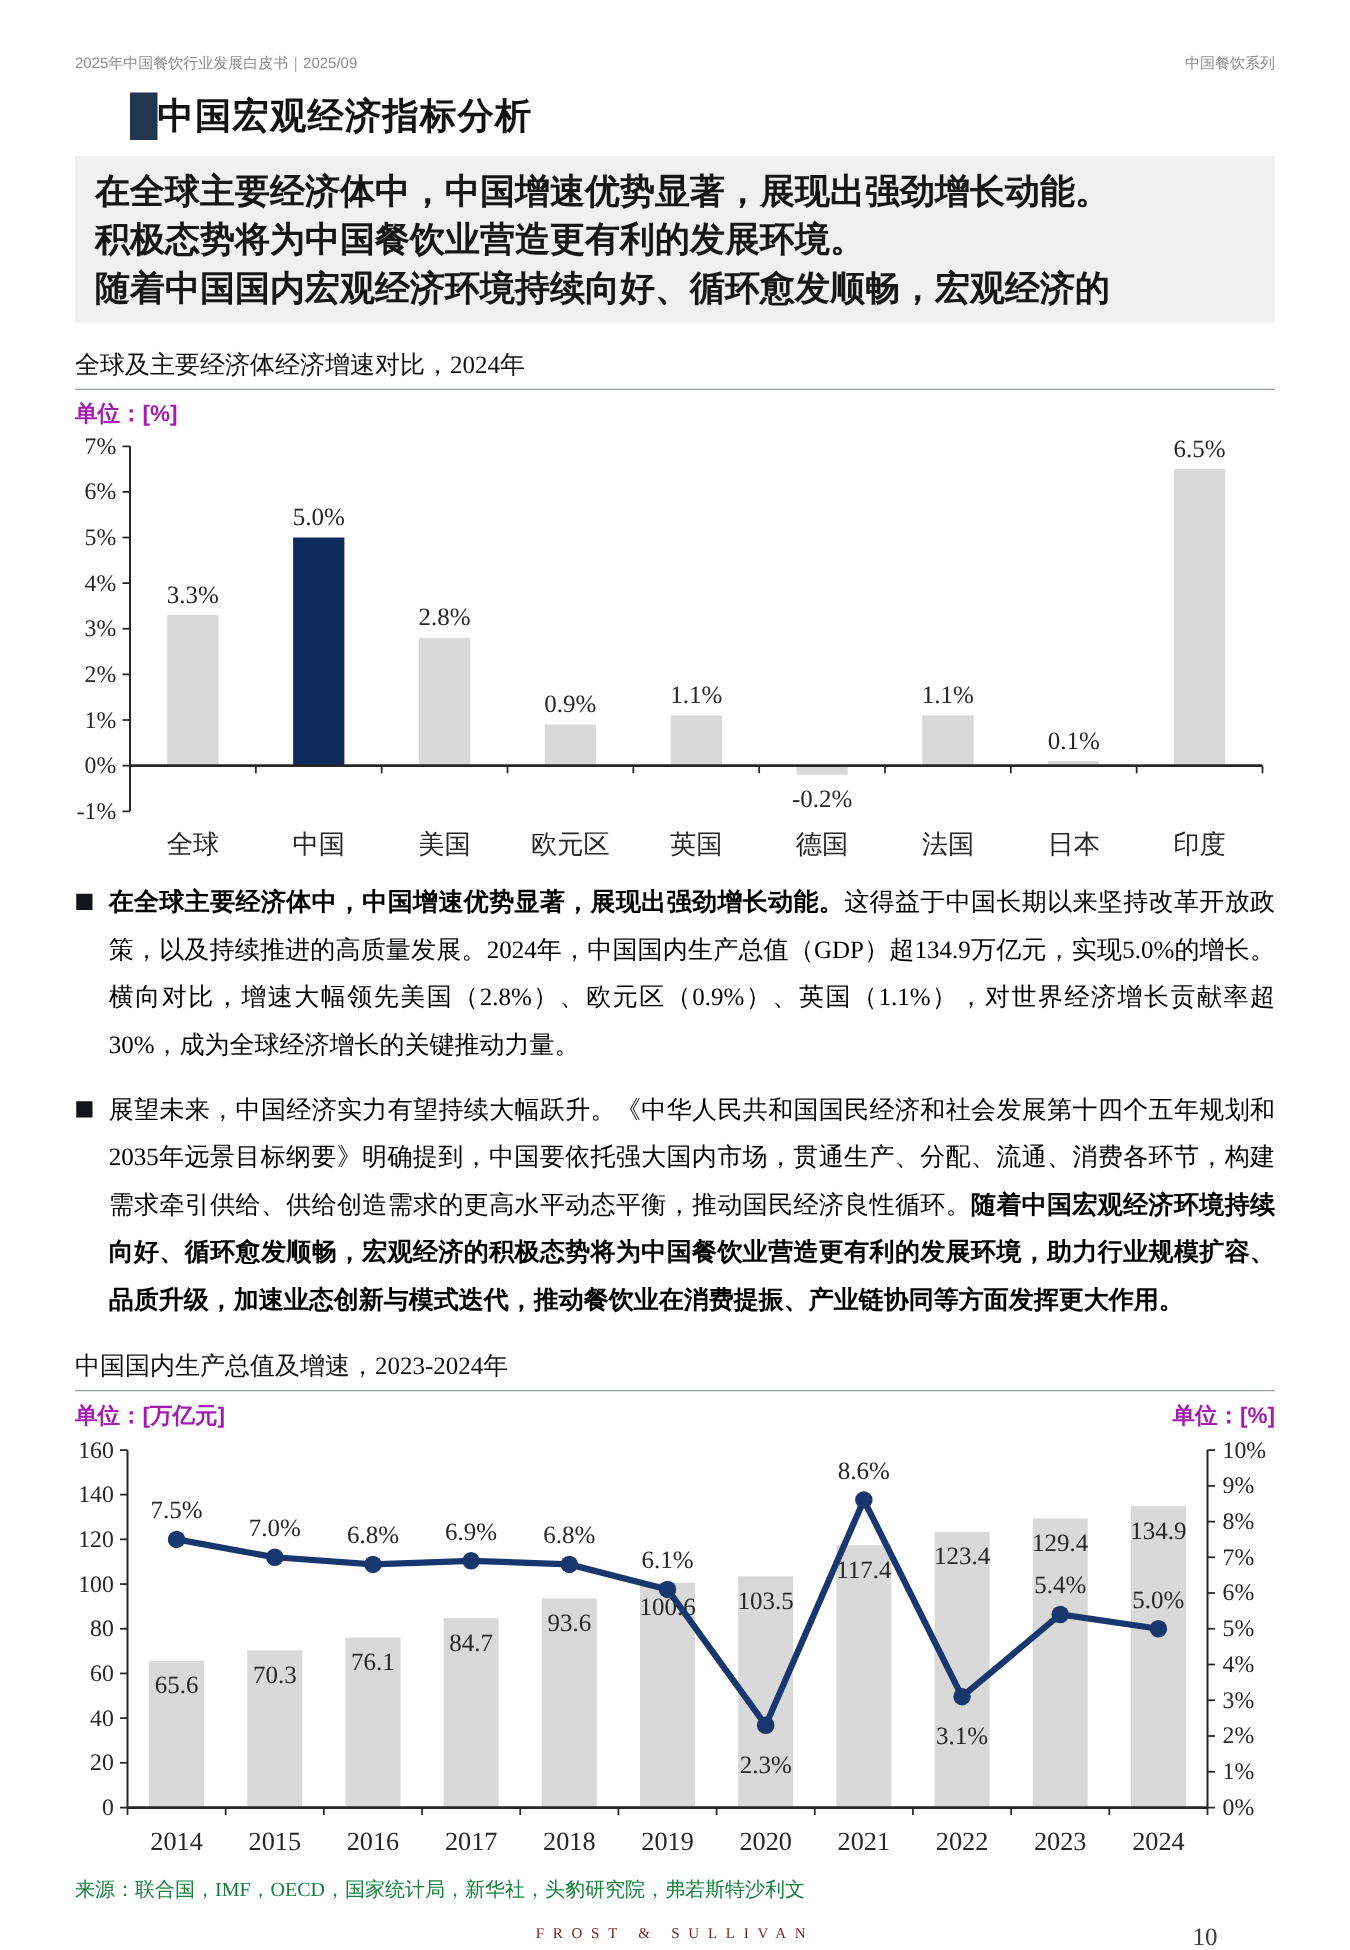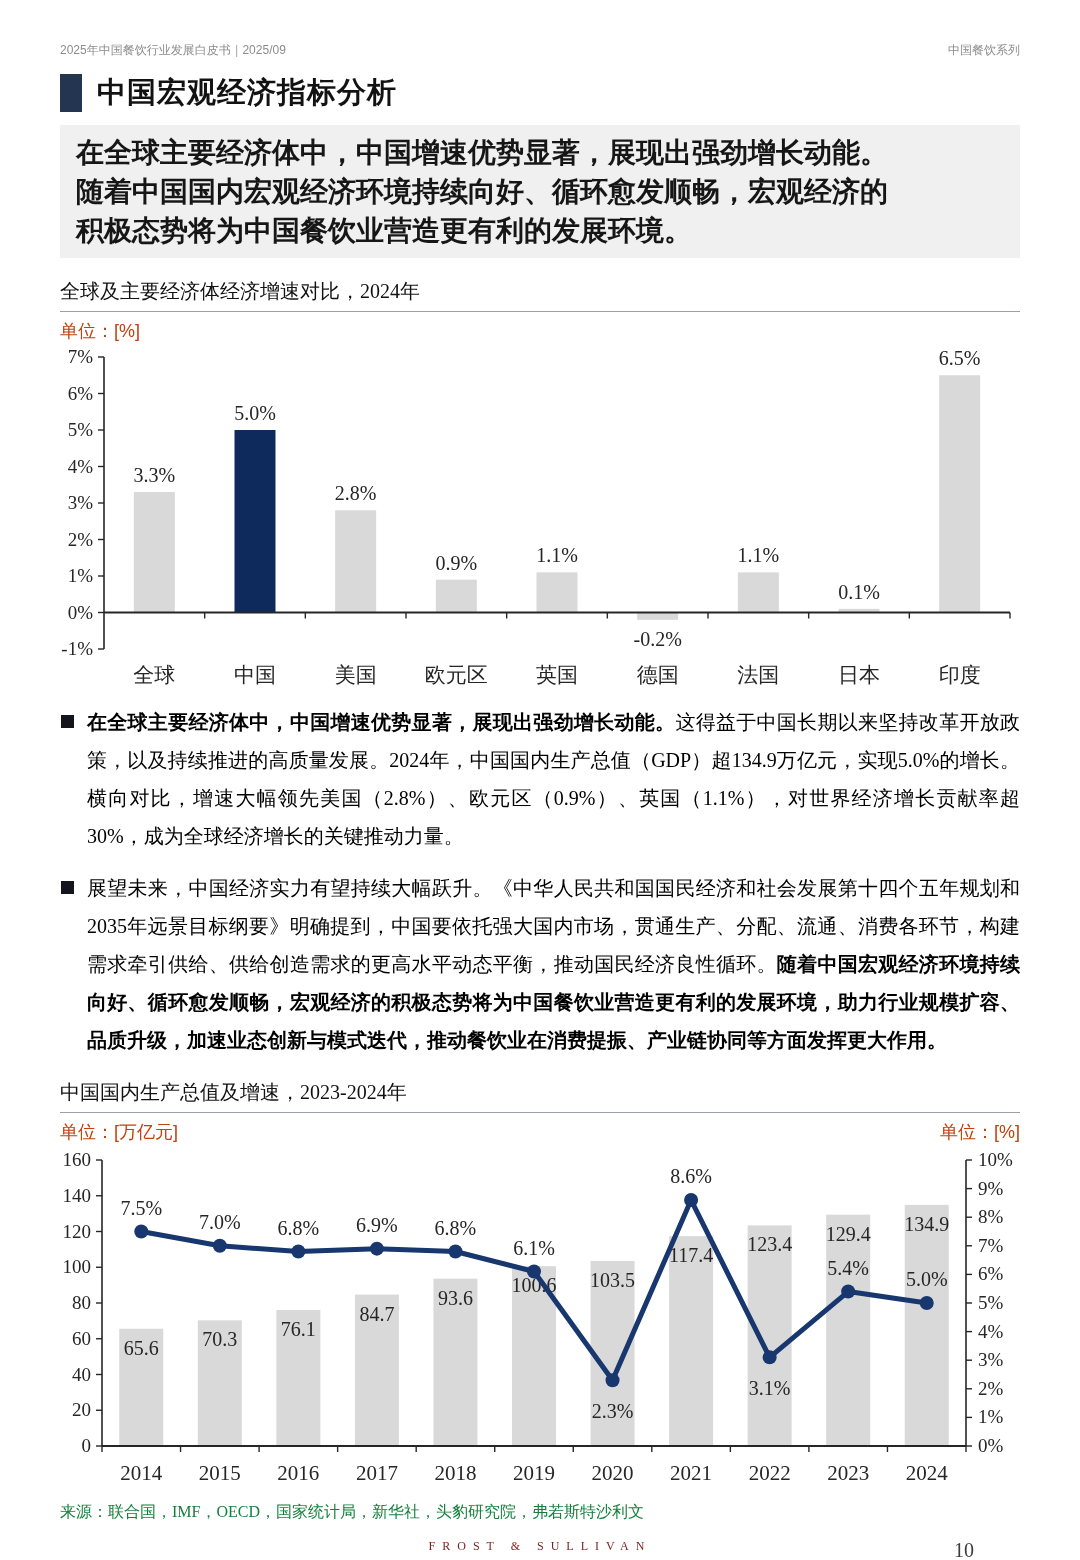--- a/index.html
+++ b/index.html
@@ -4,35 +4,35 @@
 <style>
   html,body{margin:0;padding:0;background:#ffffff;}
   body{width:1080px;height:1560px;overflow:hidden;position:relative;
        font-family:"Liberation Serif", serif; color:#1a1a1a;}
   .page{padding:42px 60px 0 60px;height:1518px;position:relative;}
 
   .header{display:flex;justify-content:space-between;
           font-family:"Liberation Sans", sans-serif;
           font-size:12px;color:#8c8c8c;}
 
-  .title-row{display:flex;align-items:center;gap:15px;margin-top:14px;}
+  .title-row{display:flex;align-items:center;margin-top:14px;margin-left:44px;}
   .title-square{width:22px;height:38px;background:#24354f;flex:none;}
   .page-title{margin:0;font-family:"Liberation Sans", sans-serif;
               font-size:29px;font-weight:bold;color:#121212;letter-spacing:1px;}
 
   .banner{background:#f0f0f0;margin-top:12px;padding:8px 16px;
           font-family:"Liberation Sans", sans-serif;font-weight:bold;
           font-size:28px;line-height:39px;color:#161616;}
 
   .chart-block{margin-top:20px;}
   .chart-title{font-size:20px;color:#111;}
   .divider{border-top:1px solid #9aa0a6;margin-top:6px;}
   .unit-row{display:flex;justify-content:space-between;
-            font-family:"Liberation Sans", sans-serif;font-weight:normal;
-            font-size:18px;color:#c2410c;margin-top:7px;}
+            font-family:"Liberation Sans", sans-serif;font-weight:bold;
+            font-size:18px;color:#a21caf;margin-top:7px;}
   svg.chart{display:block;margin-top:2px;}
 
   .bullets{margin-top:2px;}
   .bullet{display:flex;margin-top:14px;}
   .bullet .marker{width:13px;height:13px;background:#14141c;flex:none;
                   margin:12px 13px 0 1px;}
   .bullet p{margin:0;width:933px;font-size:20px;line-height:38px;
             text-align:justify;color:#000000;}
   .bullet b{font-weight:bold;}
 
@@ -55,22 +55,22 @@
     <span>中国餐饮系列</span>
   </div>
 
   <div class="title-row">
     <span class="title-square"></span>
     <h1 class="page-title">中国宏观经济指标分析</h1>
   </div>
 
   <div class="banner">
     <div>在全球主要经济体中，中国增速优势显著，展现出强劲增长动能。</div>
+    <div>积极态势将为中国餐饮业营造更有利的发展环境。</div>
     <div>随着中国国内宏观经济环境持续向好、循环愈发顺畅，宏观经济的</div>
-    <div>积极态势将为中国餐饮业营造更有利的发展环境。</div>
   </div>
 
   <div class="chart-block">
     <div class="chart-title">全球及主要经济体经济增速对比，2024年</div>
     <div class="divider"></div>
     <div class="unit-row">
       <span>单位：[%]</span>
       <span></span>
     </div>
     <svg id="chart1" class="chart" width="960" height="344">

